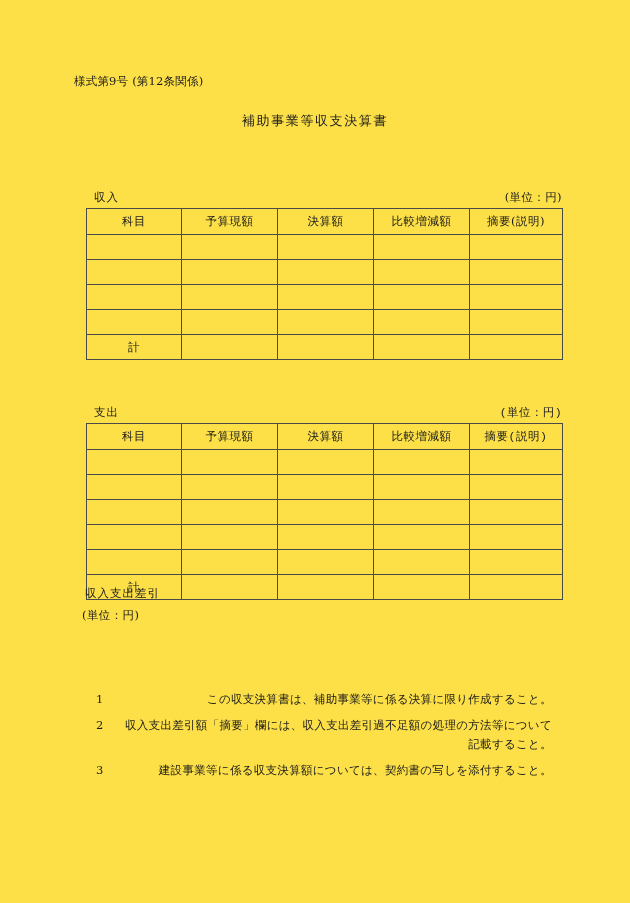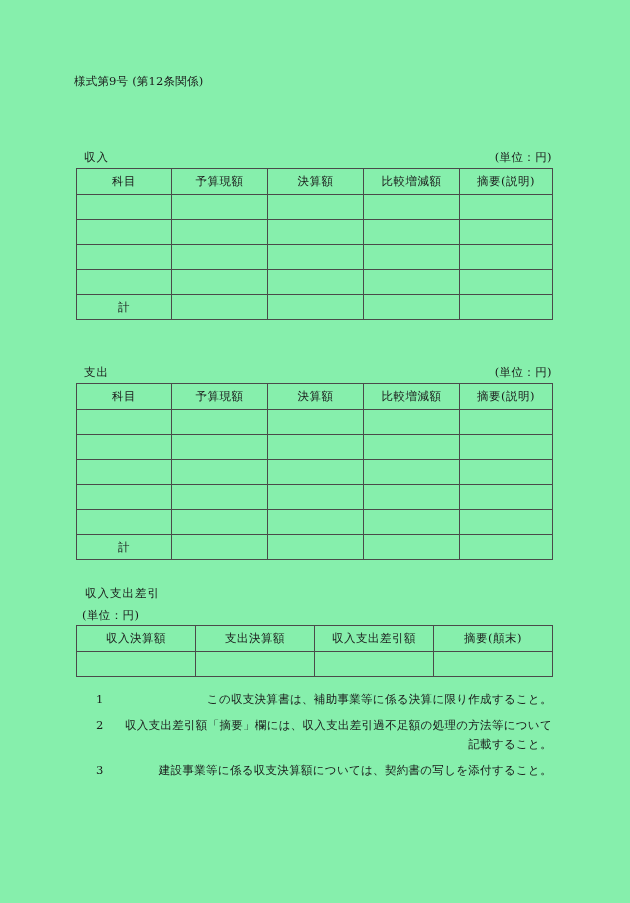--- a/index.html
+++ b/index.html
@@ -12,21 +12,21 @@
     width: 630px;
     height: 903px;
     position: relative;
     font-family: "DejaVu Serif", "Liberation Serif", serif;
     color: #1a1a1a;
     overflow: hidden;
   }
   .page {
     position: absolute;
     inset: 0;
-    background: #86efac;
+    background: #fde047;
   }
 
   
   .form-no {
     position: absolute;
     left: 74px;
     top: 74px;
     font-size: 11.5px;
     letter-spacing: 0.2px;
     white-space: nowrap;
@@ -39,22 +39,23 @@
     right: 0;
     top: 112px;
     text-align: center;
     font-size: 13px;
     letter-spacing: 1.6px;
   }
 
   
   .section {
     position: absolute;
-    left: 76px;
+    left: 86px;
     width: 476px;
+    margin-top: 40px;
   }
   .section-head {
     position: relative;
     height: 18px;
     font-size: 11.5px;
   }
   .section-label {
     position: absolute;
     left: 8px;
     top: 0;
@@ -142,20 +143,21 @@
     text-align: right;
   }
 </style>
 </head>
 <body>
 
 <div class="page">
 
   <div class="form-no">様式第9号 (第12条関係)</div>
 
+  <div class="doc-title">補助事業等収支決算書</div>
 
   <div class="section" style="top: 150px;">
     <div class="section-head">
       <span class="section-label">収入</span>
       <span class="section-unit">(単位：円)</span>
     </div>
     <table class="grid t5">
       <colgroup>
           <col class="c1">
           <col class="c2">
@@ -205,21 +207,21 @@
             <td class="body-cell">計</td>
             <td class="body-cell"></td>
             <td class="body-cell"></td>
             <td class="body-cell"></td>
             <td class="body-cell"></td>
           </tr>
         </tbody>
     </table>
   </div>
 
-  <div class="section" style="top: 365px;">
+  <div class="section" style="top: 365px; font-family: Liberation Mono, monospace;">
     <div class="section-head">
       <span class="section-label">支出</span>
       <span class="section-unit">(単位：円)</span>
     </div>
     <table class="grid t5">
       <colgroup>
           <col class="c1">
           <col class="c2">
           <col class="c3">
           <col class="c4">
@@ -277,46 +279,20 @@
             <td class="body-cell"></td>
             <td class="body-cell"></td>
           </tr>
         </tbody>
     </table>
   </div>
 
   <div class="balance-title">収入支出差引</div>
   <div class="balance-unit">(単位：円)</div>
 
-  <div class="section" style="top: 625px;">
-    <table class="grid t4">
-      <colgroup>
-          <col>
-          <col>
-          <col>
-          <col>
-        </colgroup>
-      <thead>
-        <tr id="balance-head">
-            <th>収入決算額</th>
-            <th>支出決算額</th>
-            <th>収入支出差引額</th>
-            <th>摘要(顛末)</th>
-          </tr>
-      </thead>
-      <tbody id="balance-body">
-          <tr>
-            <td class="body-cell"></td>
-            <td class="body-cell"></td>
-            <td class="body-cell"></td>
-            <td class="body-cell"></td>
-          </tr>
-        </tbody>
-    </table>
-  </div>
 
   <div class="notes">
     <div id="notes-list">
         <div class="note-item">
           <span class="note-num">1</span>
           <span class="note-text">この収支決算書は、補助事業等に係る決算に限り作成すること。</span>
         </div>
         <div class="note-item">
           <span class="note-num">2</span>
           <span class="note-text">収入支出差引額「摘要」欄には、収入支出差引過不足額の処理の方法等について記載すること。</span>

